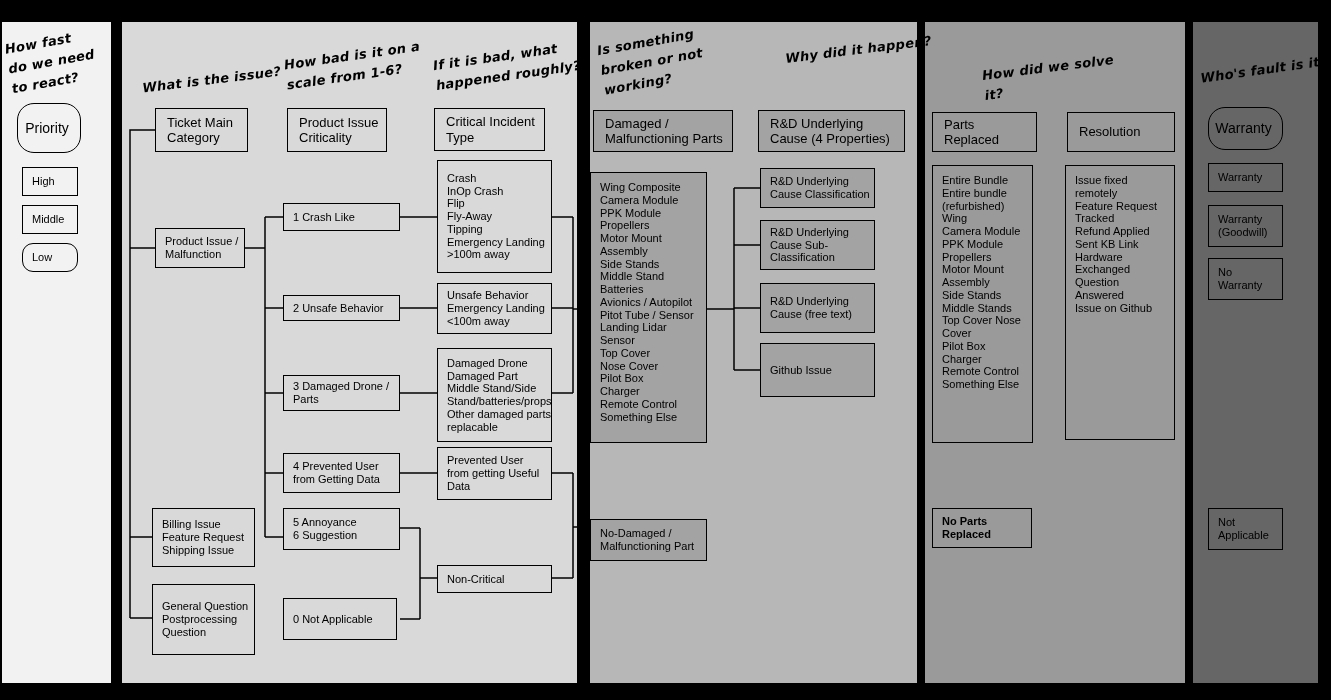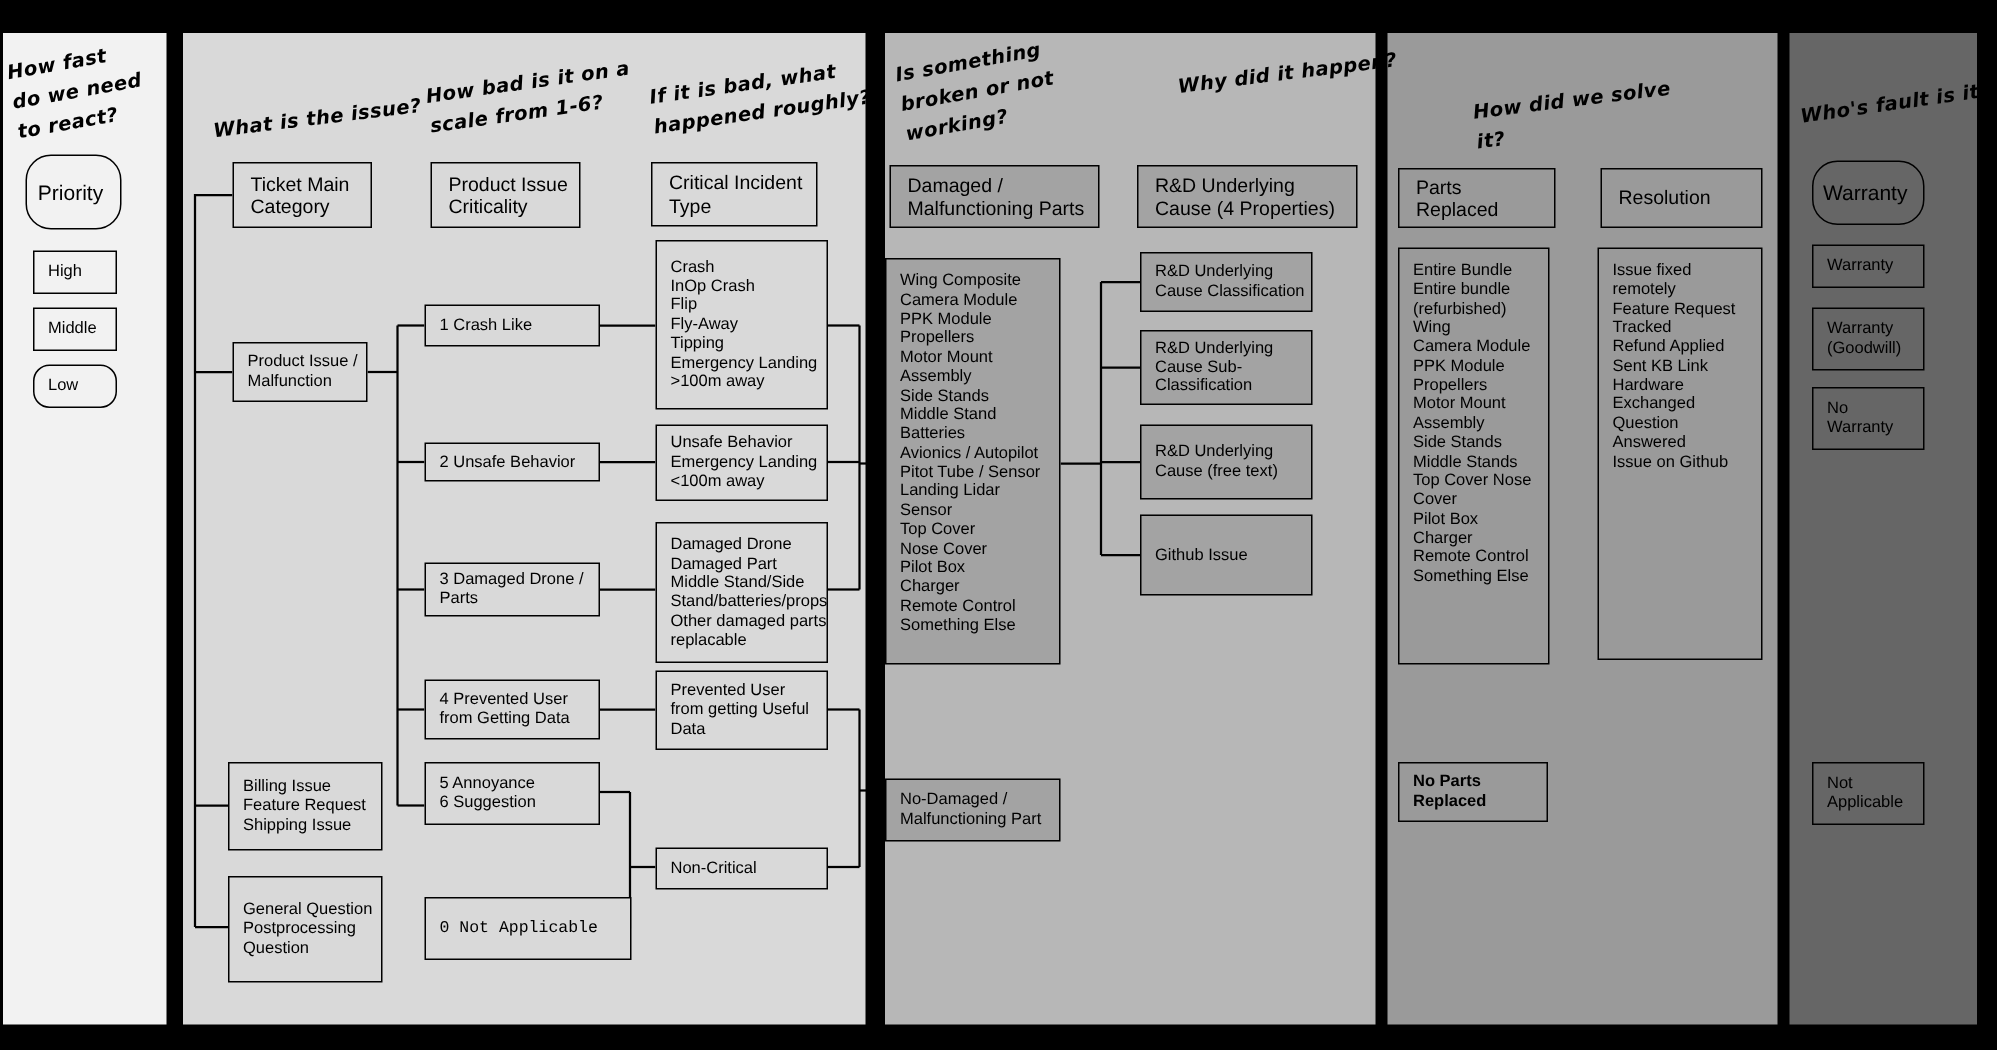--- a/index.html
+++ b/index.html
@@ -119,21 +119,21 @@
 Question</div>
 
   <div class="box on-p2" style="left:283px;top:203px;width:117px;height:28px;">1 Crash Like</div>
   <div class="box on-p2" style="left:283px;top:295px;width:117px;height:26px;">2 Unsafe Behavior</div>
   <div class="box on-p2" style="left:283px;top:375px;width:117px;height:36px;">3 Damaged Drone /
 Parts</div>
   <div class="box on-p2" style="left:283px;top:453px;width:117px;height:40px;">4 Prevented User
 from Getting Data</div>
   <div class="box on-p2" style="left:283px;top:508px;width:117px;height:42px;">5 Annoyance
 6 Suggestion</div>
-  <div class="box on-p2" style="left:283px;top:598px;width:138px;height:42px;font-family:Liberation Mono, monospace;">0 Not Applicable</div>
+  <div class="box on-p2" style="left:283px;top:598px;width:114px;height:42px;">0 Not Applicable</div>
 
   <div class="box on-p2" style="left:437px;top:160px;width:115px;height:113px;">Crash
 InOp Crash
 Flip
 Fly-Away
 Tipping
 Emergency Landing
 &gt;100m away</div>
   <div class="box on-p2" style="left:437px;top:283px;width:115px;height:51px;">Unsafe Behavior
 Emergency Landing

